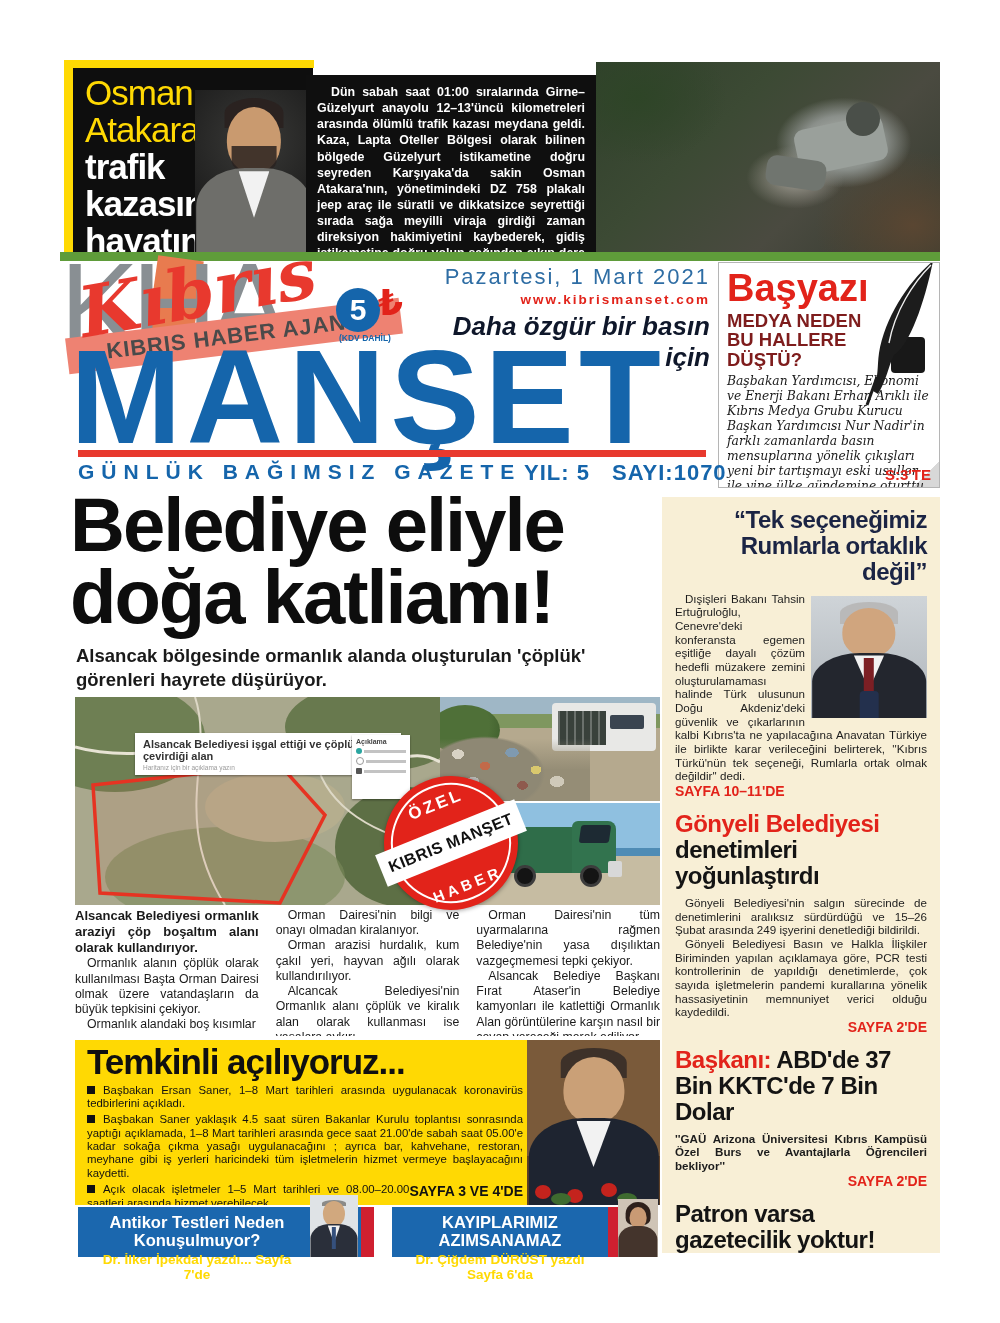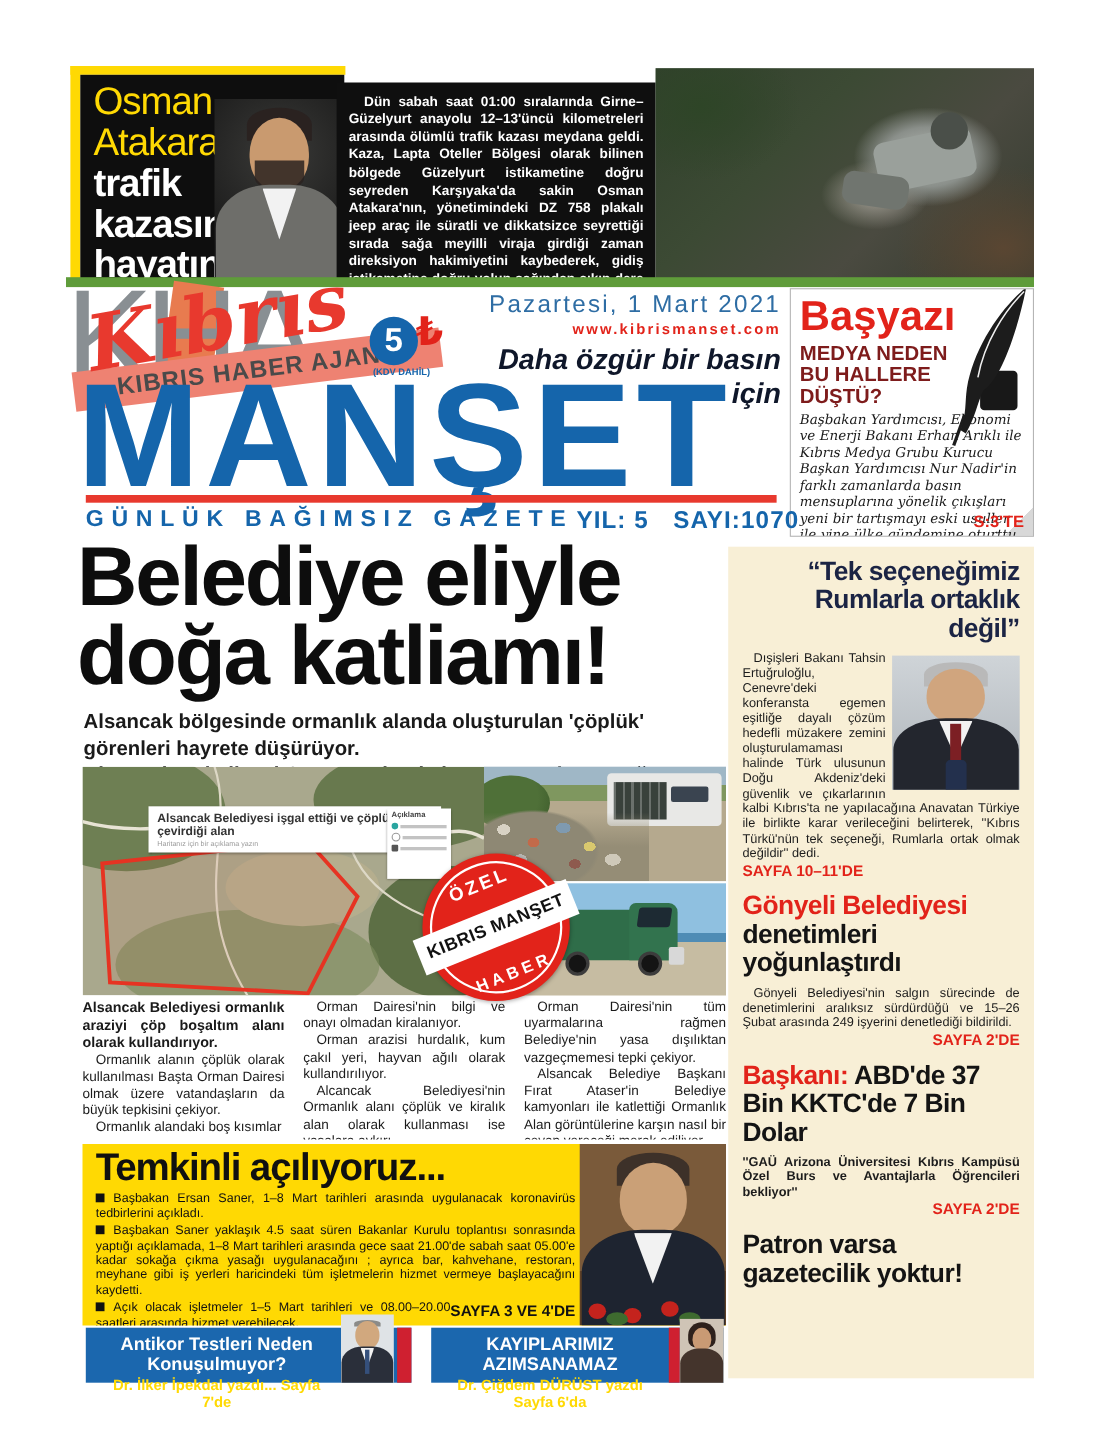--- a/index.html
+++ b/index.html
@@ -266,20 +266,21 @@
         <p>Dışişleri Bakanı Tahsin Ertuğruloğlu, Cenevre'deki konferansta egemen eşitliğe dayalı çözüm hedefli müzakere zemini oluşturulamaması halinde Türk ulusunun Doğu Akdeniz'deki güvenlik ve çıkarlarının kalbi Kıbrıs'ta ne yapılacağına Anavatan Türkiye ile birlikte karar verileceğini belirterek, ''Kıbrıs Türkü'nün tek seçeneği, Rumlarla ortak olmak değildir'' dedi.</p>
       </div>
       <div class="sb-page" style="clear:right;">SAYFA 10–11'DE</div>
     </div>
 
     <div style="margin-top:12px;">
       <div class="sb-title red">Gönyeli Belediyesi</div>
       <div class="sb-title blk">denetimleri yoğunlaştırdı</div>
       <div class="sb-body">
         <p>Gönyeli Belediyesi'nin salgın sürecinde de denetimlerini aralıksız sürdürdüğü ve 15–26 Şubat arasında 249 işyerini denetlediği bildirildi.</p>
+        <p>Gönyeli Belediyesi Basın ve Halkla İlişkiler Biriminden yapılan açıklamaya göre, PCR testi kontrollerinin de yapıldığı denetimlerde, çok sayıda işletmelerin pandemi kurallarına yönelik hassasiyetinin memnuniyet verici olduğu kaydedildi.</p>
       </div>
       <div class="sb-page" style="text-align:right;">SAYFA 2'DE</div>
     </div>
 
     <div style="margin-top:12px;">
       <div class="sb-title"><span class="red">Başkanı:</span><span class="blk"> ABD'de 37 Bin KKTC'de 7 Bin Dolar</span></div>
       <div class="sb-body" style="font-weight:700;">''GAÜ Arizona Üniversitesi Kıbrıs Kampüsü Özel Burs ve Avantajlarla Öğrencileri bekliyor''</div>
       <div class="sb-page" style="text-align:right;">SAYFA 2'DE</div>
     </div>
 

